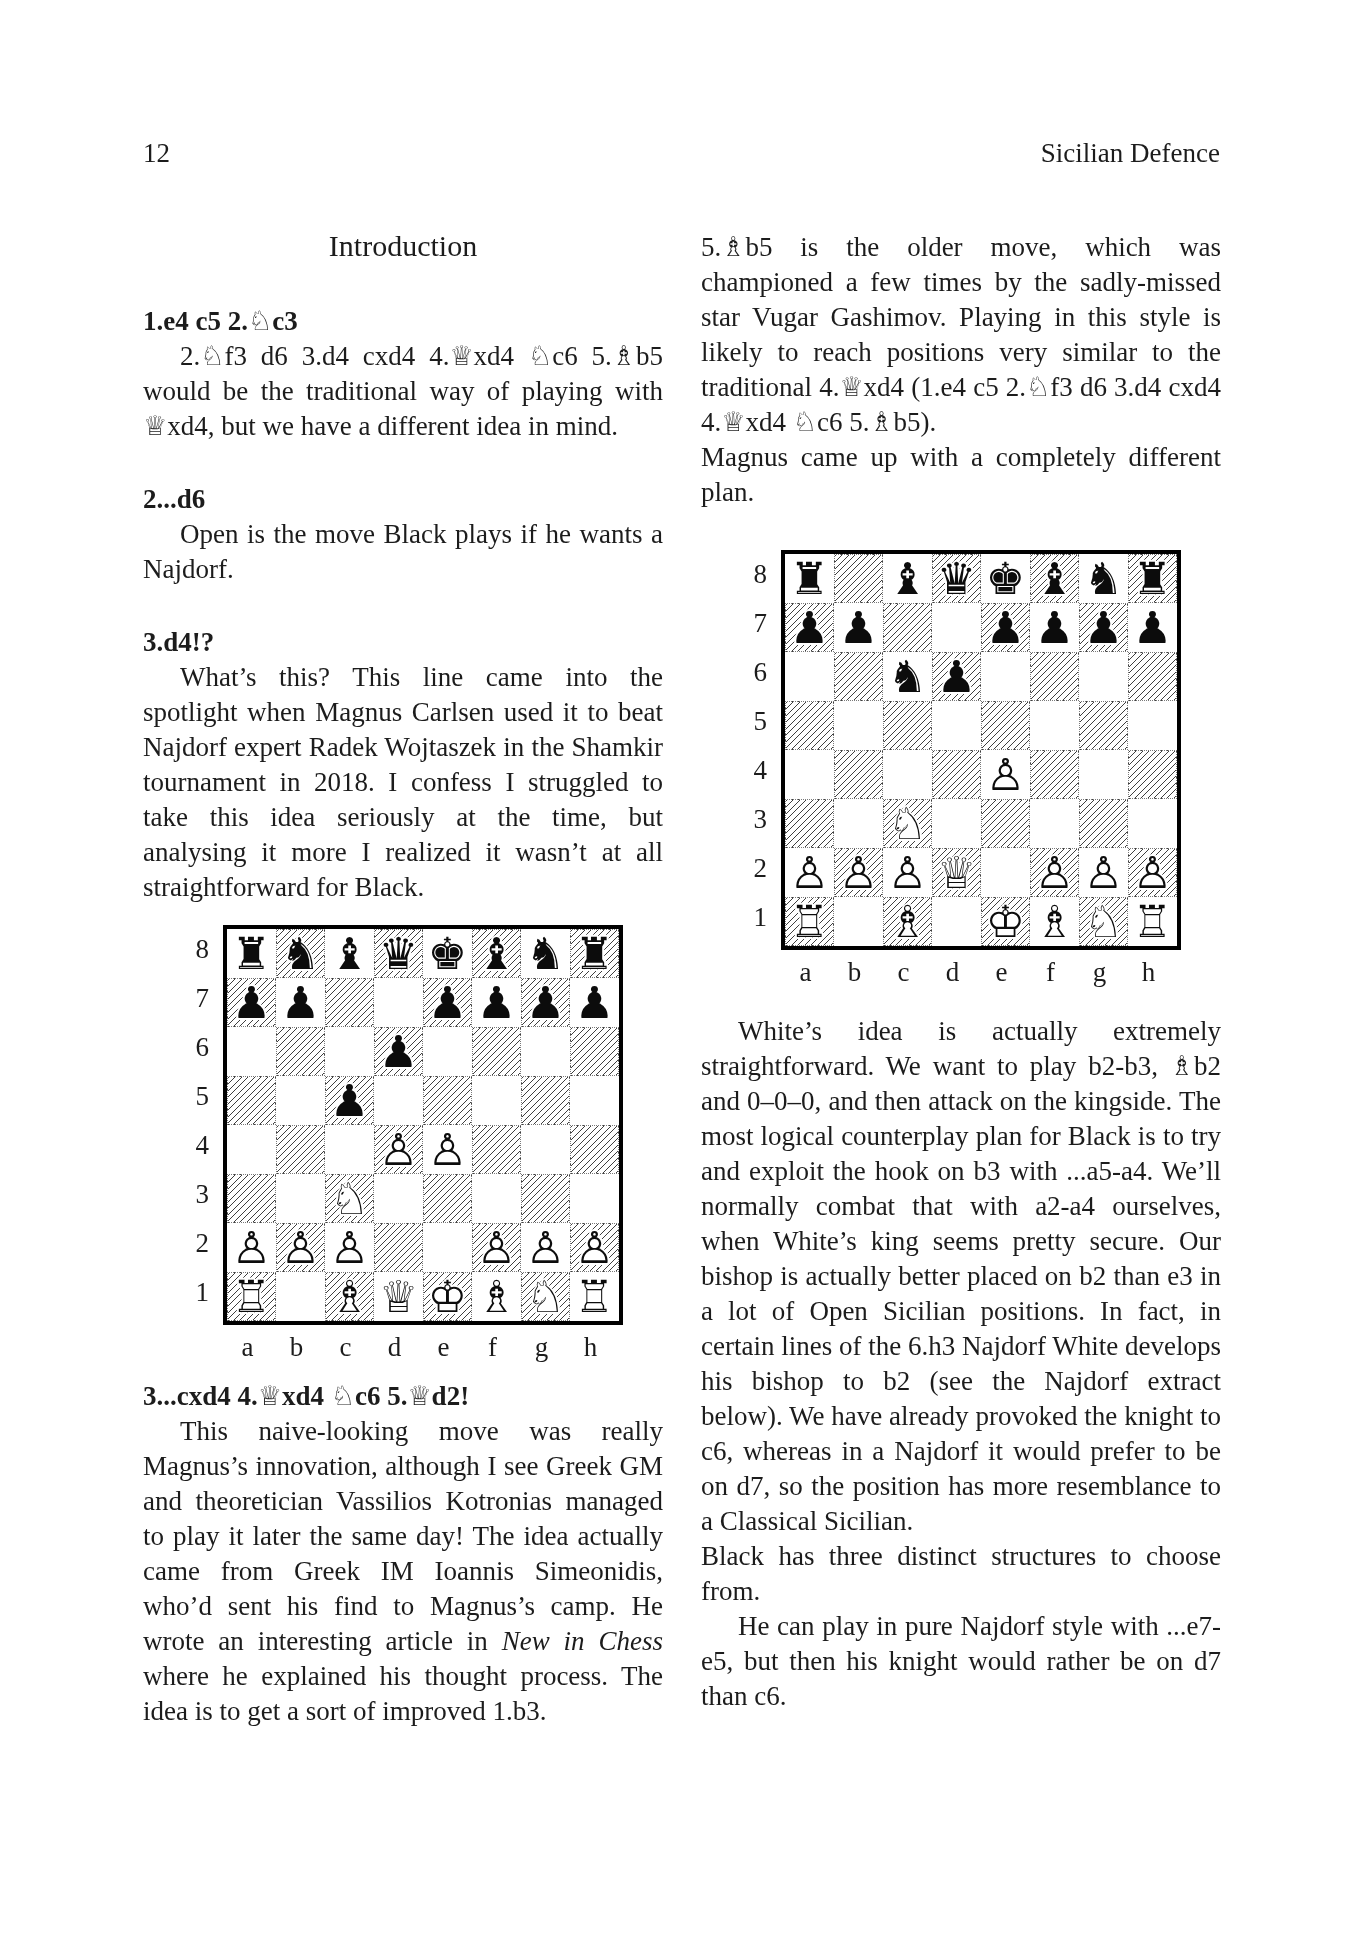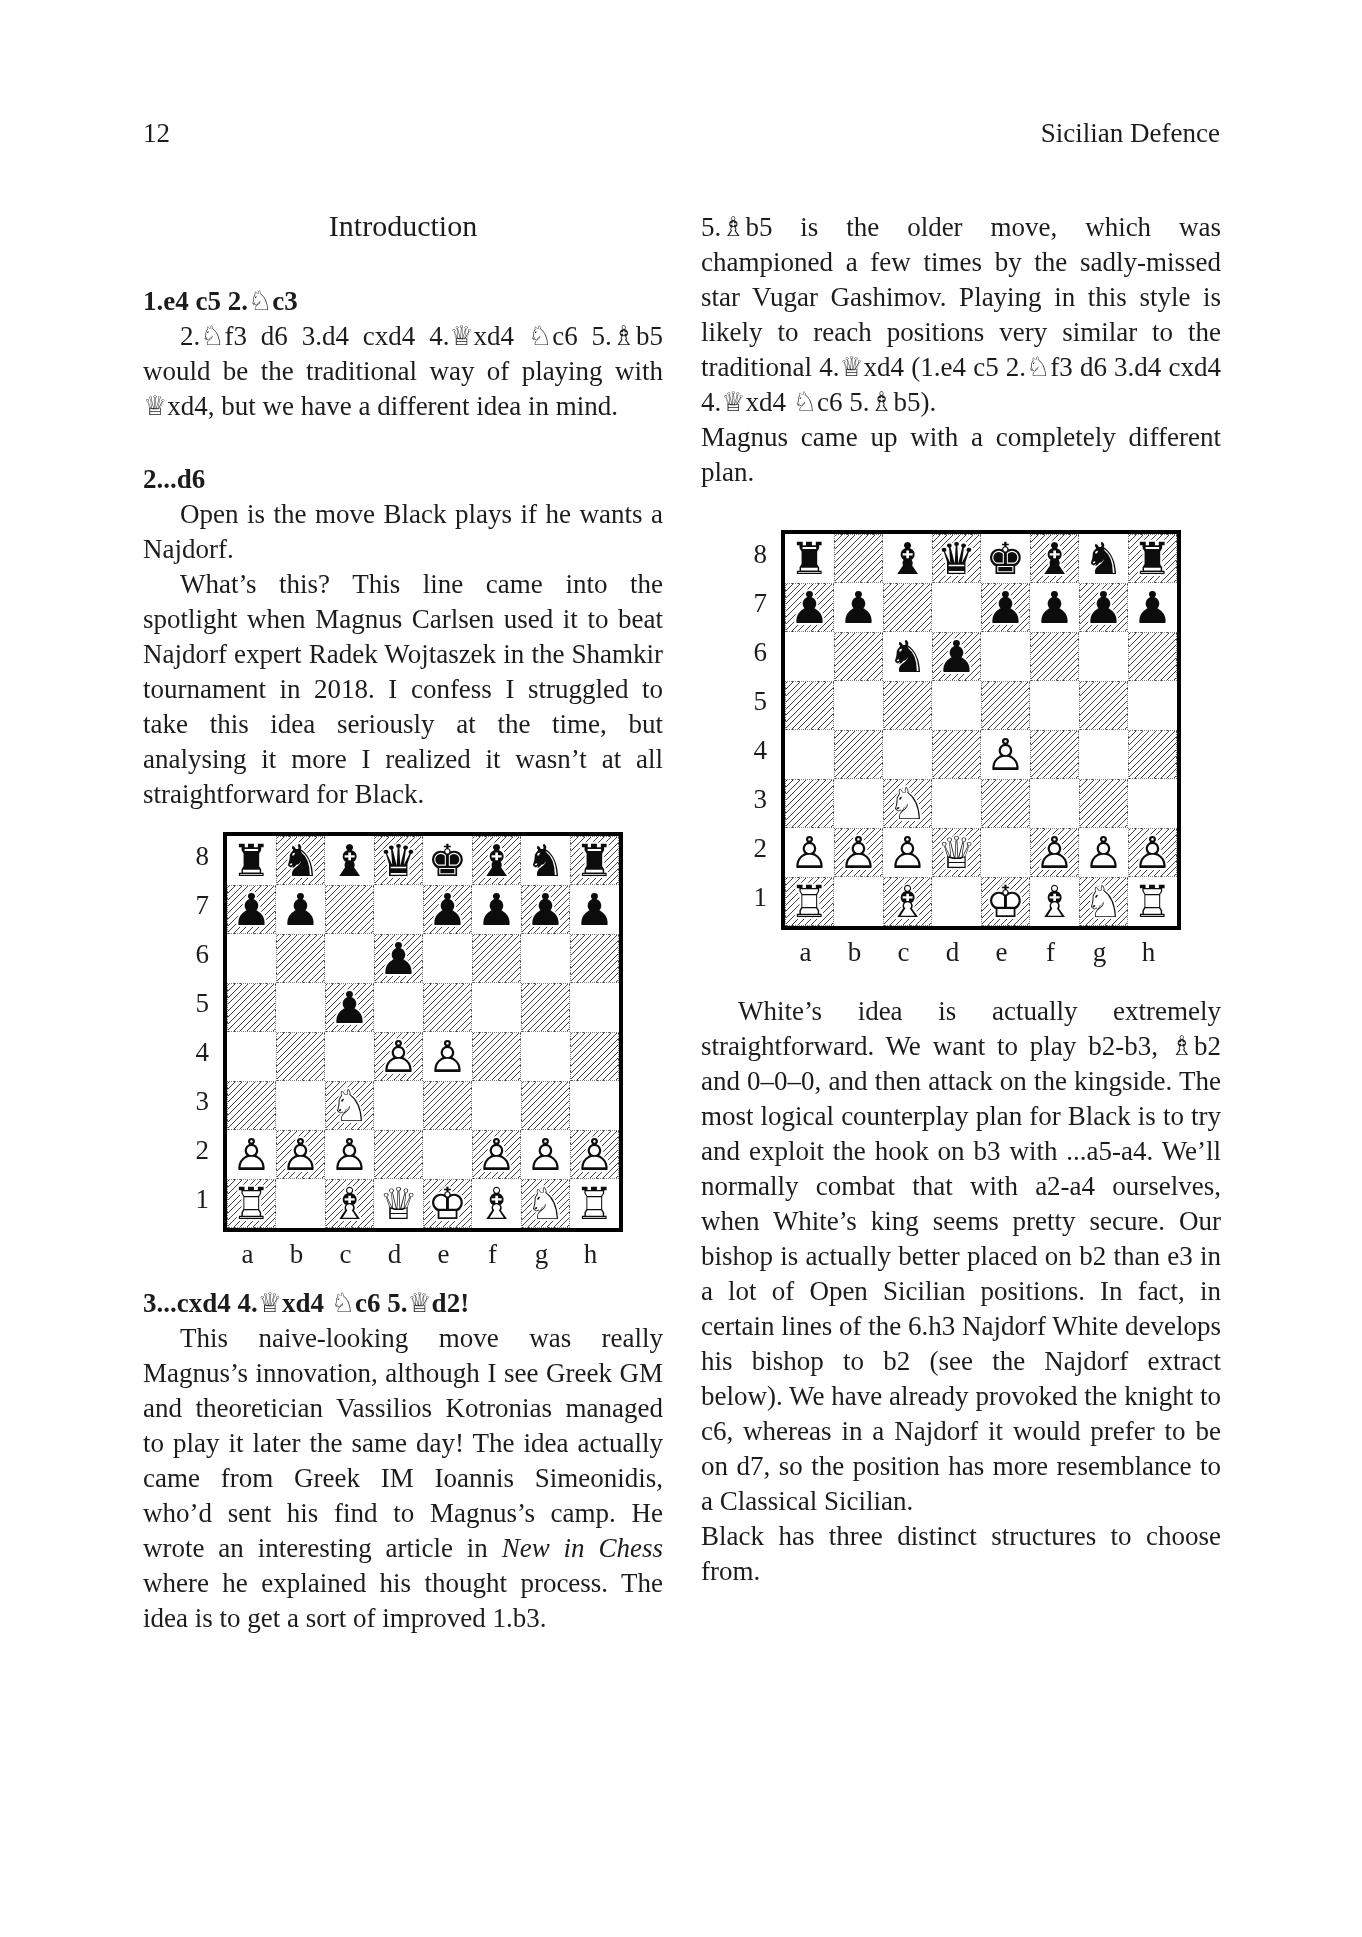--- a/index.html
+++ b/index.html
@@ -7,21 +7,21 @@
     position:relative;
     width:1362px; height:1937px;
     box-sizing:border-box;
     margin:0 auto;
     padding:118px 142px 0 143px;
     background:#ffffff;
     color:#1c1c1c;
     font-family:"Liberation Serif","DejaVu Serif",serif;
     overflow:hidden;
   }
-  .page-header { position:relative; height:34px; }
+  .page-header { position:relative; height:34px;margin-top:20px; }
   .page-num { position:absolute; left:0; top:0; font-size:27px; line-height:30px; }
   .page-title { text-align:right; font-size:27px; line-height:30px; }
 
   .columns { display:flex; gap:38px; margin-top:58px; }
   .col {
     width:520px; flex:0 0 520px;
     font-size:27px; line-height:35px;
     text-align:justify;
   }
   
@@ -92,20 +92,21 @@
 
     <div class="col">
       <h2 class="section-heading">Introduction</h2>
 
       <p class="moveline">1.e4 c5 2.♘c3</p>
       <p class="para indent">2.♘f3 d6 3.d4 cxd4 4.♕xd4 ♘c6 5.♗b5 would be the traditional way of playing with ♕xd4, but we have a different idea in mind.</p>
 
       <p class="moveline sp">2...d6</p>
       <p class="para indent">Open is the move Black plays if he wants a Najdorf.</p>
 
+      <p class="moveline sp">3.d4!?</p>
       <p class="para indent">What’s this? This line came into the spotlight when Magnus Carlsen used it to beat Najdorf expert Radek Wojtaszek in the Shamkir tournament in 2018. I confess I struggled to take this idea seriously at the time, but analysing it more I realized it wasn’t at all straightforward for Black.</p>
 
       <figure class="diagram" style="margin-left:0;margin-right:0;">
         <div class="drow">
           <div class="ranks">
               <span>8</span>
               <span>7</span>
               <span>6</span>
               <span>5</span>
               <span>4</span>
@@ -484,16 +485,17 @@
               <span>f</span>
               <span>g</span>
               <span>h</span>
             </div>
         </div>
       </figure>
 
       <p class="para indent">White’s idea is actually extremely straightforward. We want to play b2-b3, ♗b2 and 0–0–0, and then attack on the kingside. The most logical counterplay plan for Black is to try and exploit the hook on b3 with ...a5-a4. We’ll normally combat that with a2-a4 ourselves, when White’s king seems pretty secure. Our bishop is actually better placed on b2 than e3 in a lot of Open Sicilian positions. In fact, in certain lines of the 6.h3 Najdorf White develops his bishop to b2 (see the Najdorf extract below). We have already provoked the knight to c6, whereas in a Najdorf it would prefer to be on d7, so the position has more resemblance to a Classical Sicilian.</p>
 
       <p class="para sp">Black has three distinct structures to choose from.</p>
+      <p class="para indent">He can play in pure Najdorf style with ...e7-e5, but then his knight would rather be on d7 than c6.</p>
     </div>
 
   </div>
 </div>
 
 </body></html>

